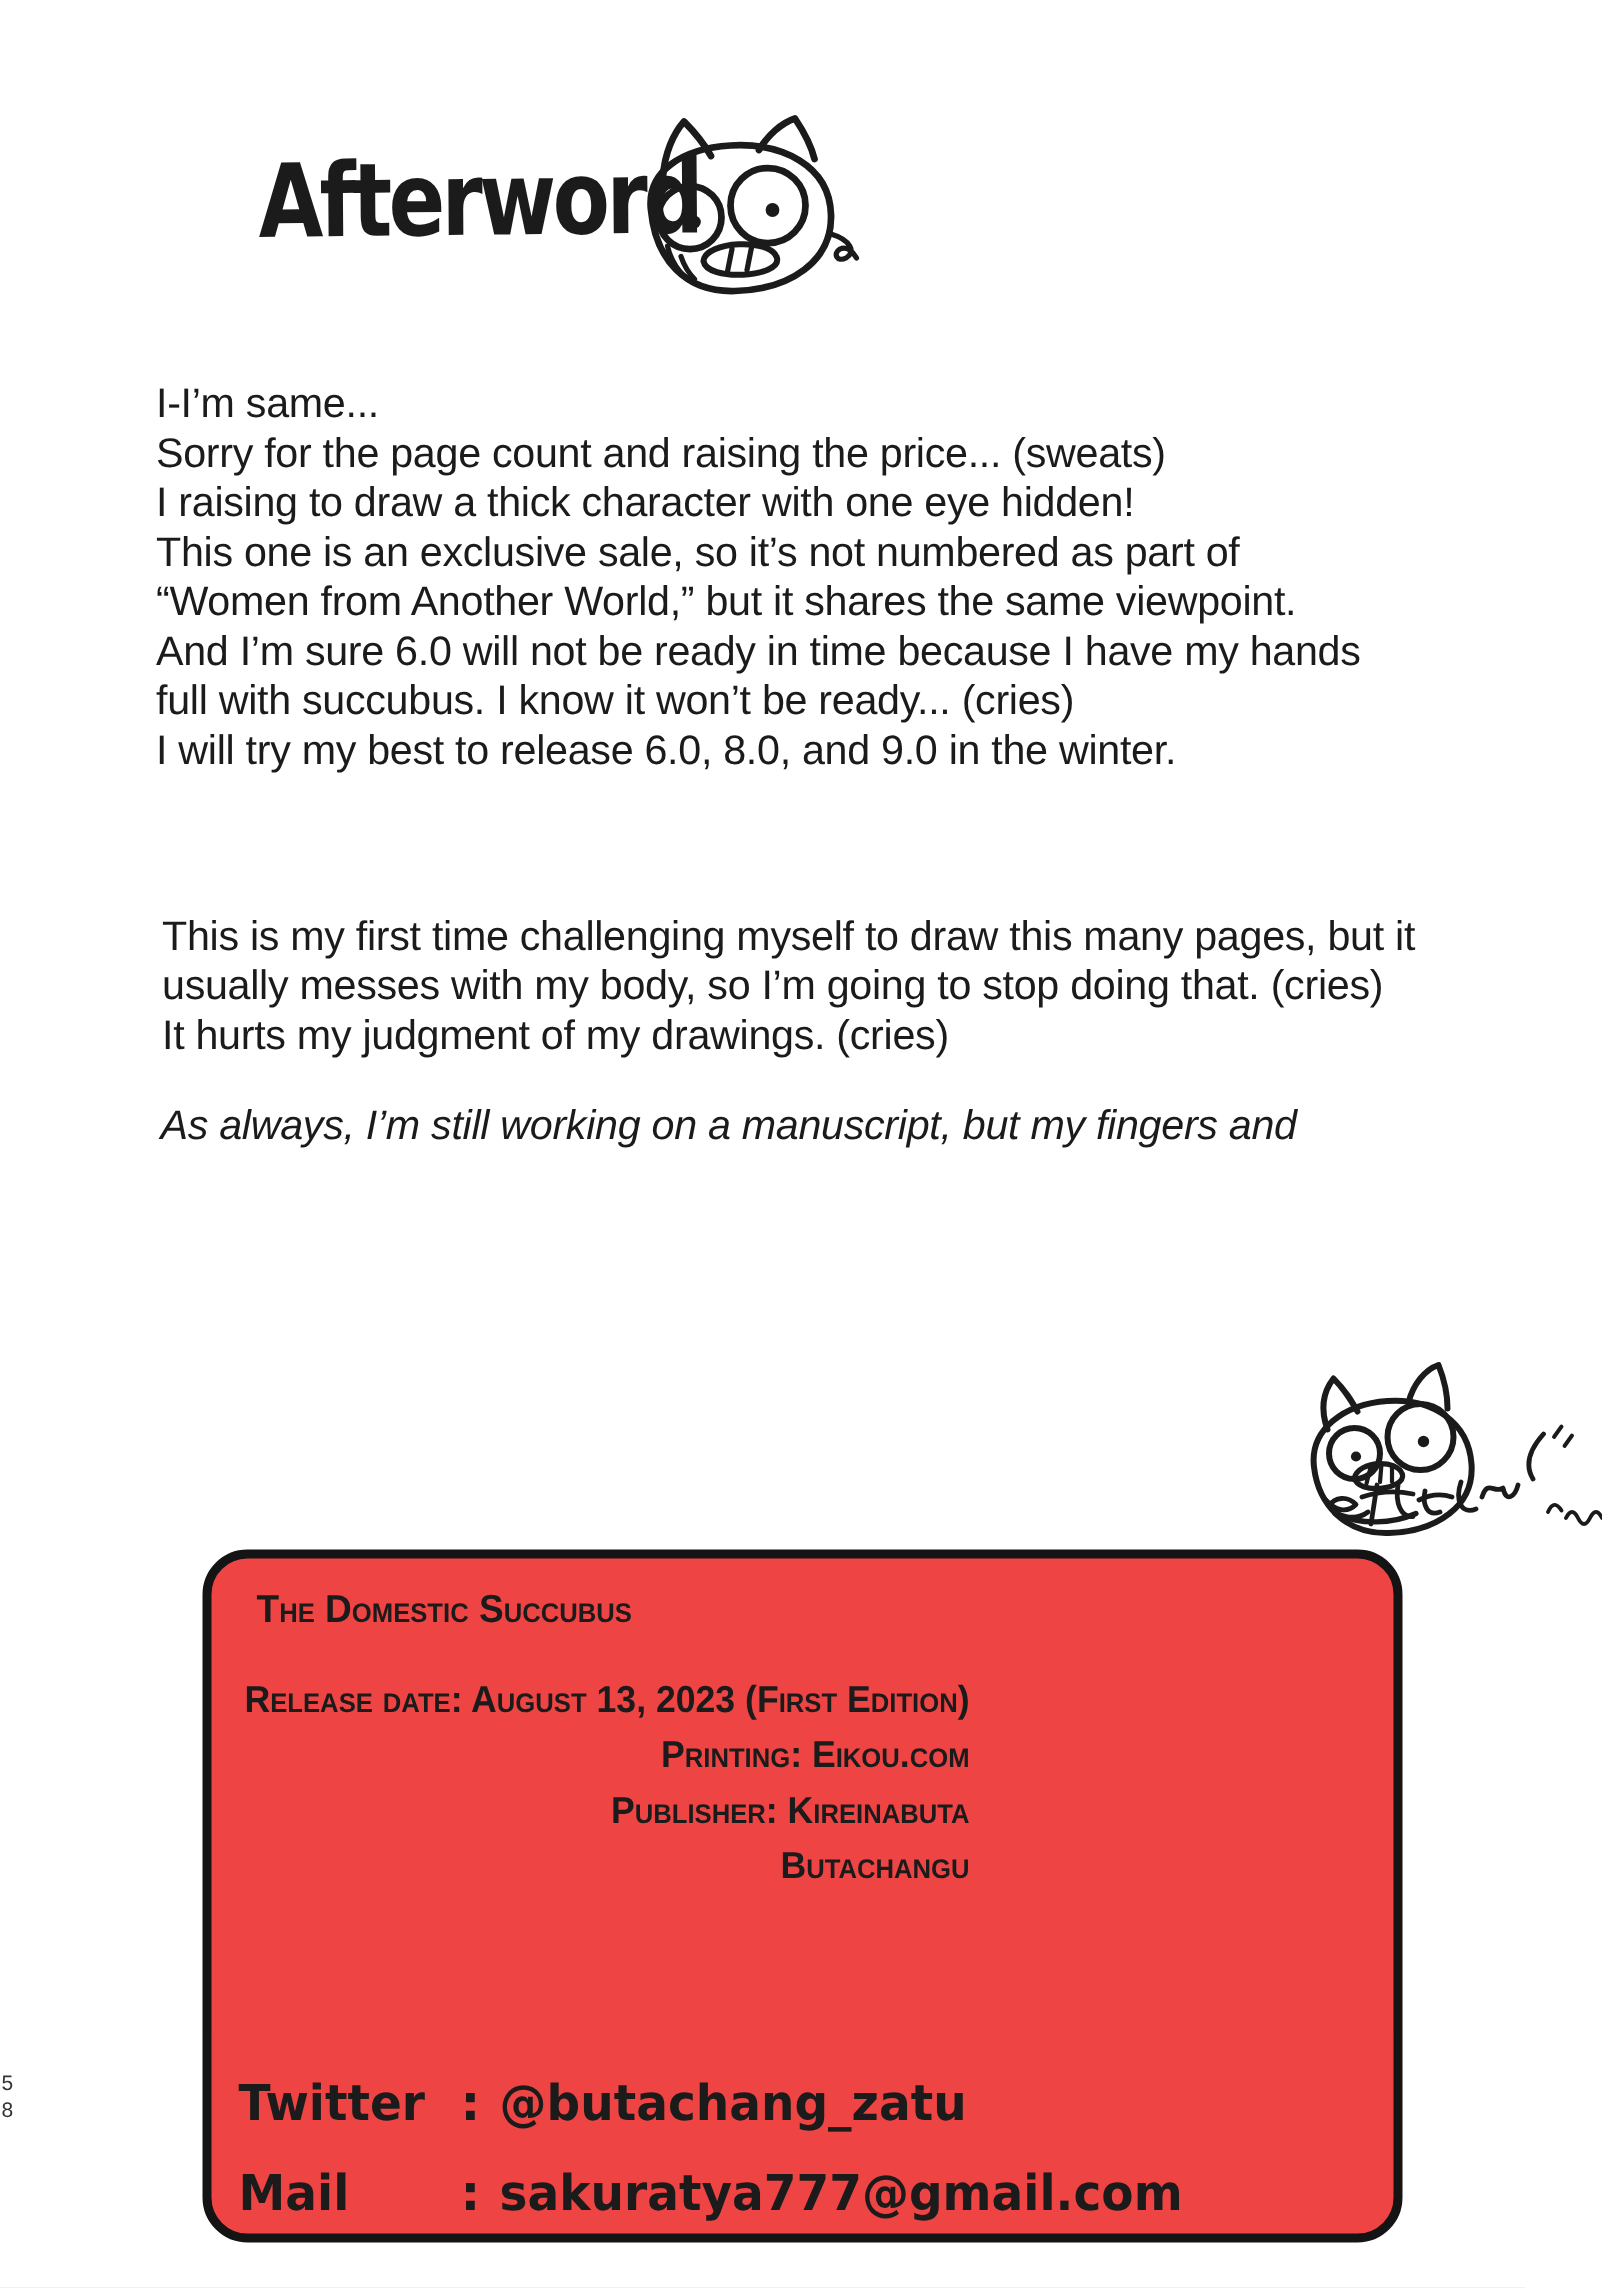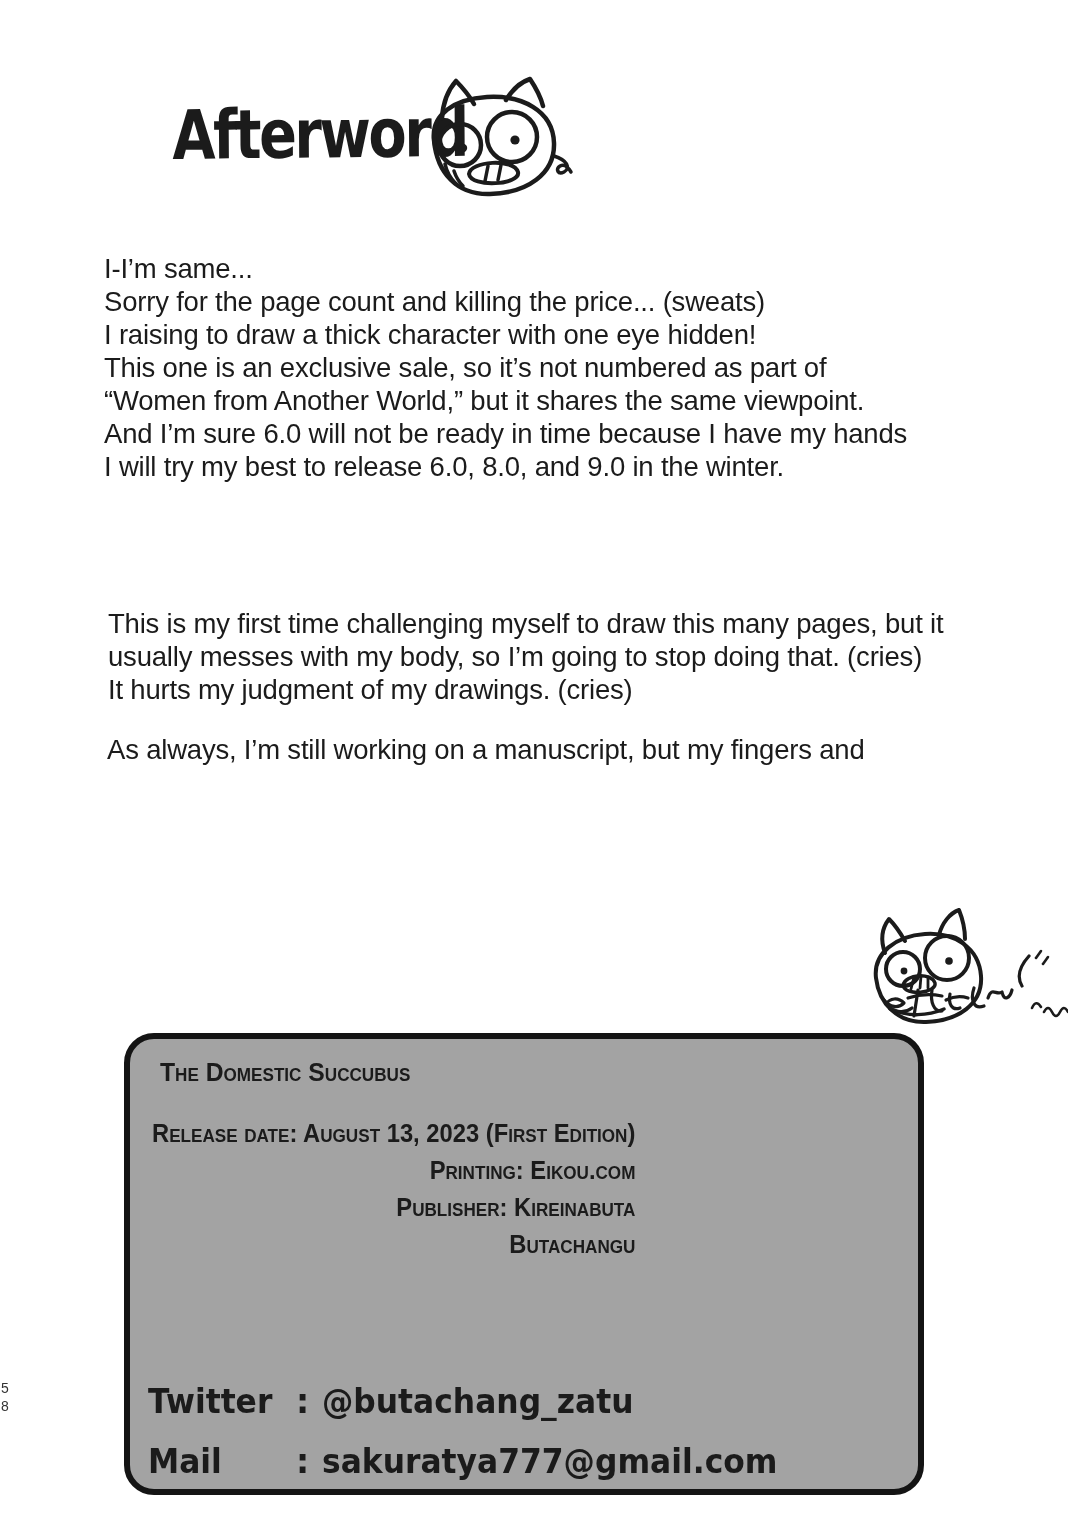--- a/index.html
+++ b/index.html
@@ -28,30 +28,30 @@
   .para{
     position:absolute;left:104px;
     font-size:27.5px;
     line-height:33px;
     letter-spacing:-0.2px;
     font-weight:500;
     white-space:nowrap;
   }
   .para-1{top:252px;}
   .para-2{top:578px;left:108px;margin-top:29px;}
-  .para-3{top:733px;left:107px;}
+  .para-3{top:733px;left:107px;font-style:italic;}
   
   .footer-pig{position:absolute;left:846px;top:908px;}
   
   .colophon{
-    position:absolute;left:124px;top:1033px;
+    position:absolute;left:135px;top:1033px;
     width:800px;height:462px;
     border:6px solid #141414;
     border-radius:30px;
-    background:#a3a3a3;
+    background:#ef4444;
     box-sizing:border-box;
   }
   .colo-title{
     position:absolute;left:30px;top:18px;
     font-variant:small-caps;
     font-weight:bold;
     font-size:26px;
     letter-spacing:0px;
     transform:scaleX(0.95);transform-origin:left top;
   }
@@ -103,25 +103,26 @@
       <path class="stroke" stroke-width="3.5" d="M83,90 L80,105"></path>
       <path class="stroke" stroke-width="3.5" d="M96,89 L93,104"></path>
       <path class="stroke" stroke-width="3.5" d="M40,88 C42,97 46,103 51,108"></path>
       <path class="stroke" stroke-width="3.5" d="M49,95 C51,101 54,106 58,110"></path>
       <path class="stroke" stroke-width="3.5" d="M149,80 C162,84 166,92 159,96 C153,99 150,93 155,90 C159,88 163,91 166,96"></path>
     </svg>
   </div>
 
   <div class="para para-1">
     <div>I-I’m same...</div>
-    <div>Sorry for the page count and killing the price... (sweats)</div>
+    <div>Sorry for the page count and raising the price... (sweats)</div>
     <div>I raising to draw a thick character with one eye hidden!</div>
     <div>This one is an exclusive sale, so it’s not numbered as part of</div>
     <div>“Women from Another World,” but it shares the same viewpoint.</div>
     <div>And I’m sure 6.0 will not be ready in time because I have my hands</div>
+    <div>full with succubus. I know it won’t be ready... (cries)</div>
     <div>I will try my best to release 6.0, 8.0, and 9.0 in the winter.</div>
   </div>
 
   <div class="para para-2">
     <div>This is my first time challenging myself to draw this many pages, but it</div>
     <div>usually messes with my body, so I’m going to stop doing that. (cries)</div>
     <div>It hurts my judgment of my drawings. (cries)</div>
   </div>
 
   <div class="para para-3">

